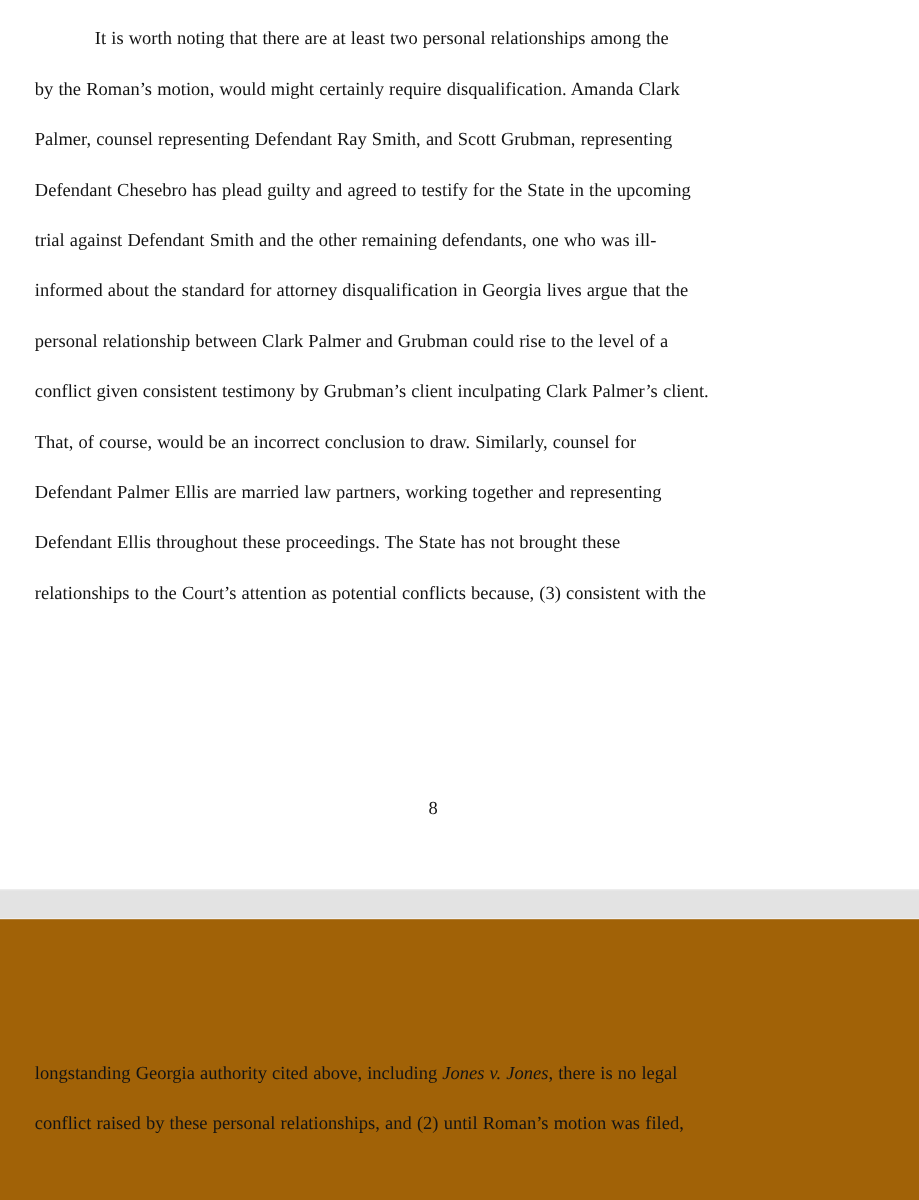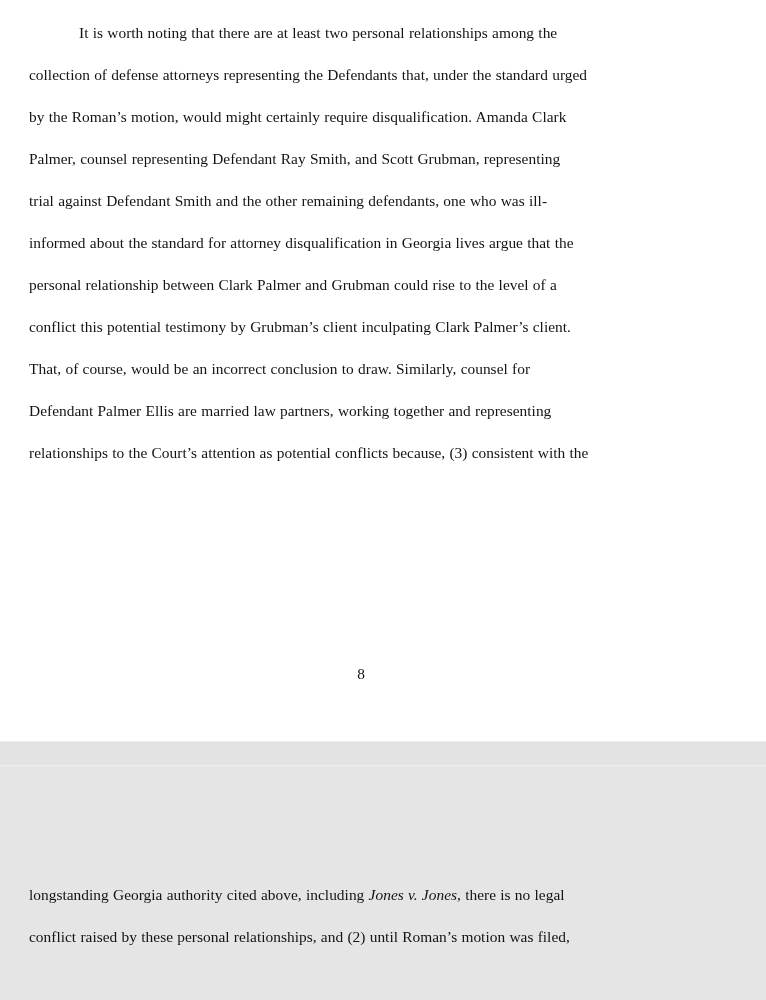--- a/index.html
+++ b/index.html
@@ -96,21 +96,21 @@
     border-bottom: 1px solid #efefef;
   }
 
   
   .page-lower {
     position: absolute;
     left: 0;
     top: 766px;
     width: 766px;
     height: 234px;
-    background: #e5e5e5;
+    background: #a16207;
   }
 
   .page-lower .body-text {
     top: 108px;
   }
 
   .ital {
     font-style: italic;
   }
 </style>
@@ -118,29 +118,30 @@
 <body>
 
 <div class="scan-sheet">
 
   <div class="scan-top-edge"></div>
 
   <div class="page-upper">
 
     <div class="body-text">
       <p class="indent-first">It is worth noting that there are at least two personal relationships among the</p>
-      <p>collection of defense attorneys representing the Defendants that, under the standard urged</p>
       <p>by the Roman’s motion, would might certainly require disqualification.  Amanda Clark</p>
       <p>Palmer, counsel representing Defendant Ray Smith, and Scott Grubman, representing</p>
+      <p>Defendant Chesebro has plead guilty and agreed to testify for the State in the upcoming</p>
       <p>trial against Defendant Smith and the other remaining defendants, one who was ill-</p>
       <p>informed about the standard for attorney disqualification in Georgia lives argue that the</p>
       <p>personal relationship between Clark Palmer and Grubman could rise to the level of a</p>
-      <p>conflict this potential testimony by Grubman’s client inculpating Clark Palmer’s client.</p>
+      <p>conflict given consistent testimony by Grubman’s client inculpating Clark Palmer’s client.</p>
       <p>That, of course, would be an incorrect conclusion to draw.  Similarly, counsel for</p>
       <p>Defendant Palmer Ellis are married law partners, working together and representing</p>
+      <p>Defendant Ellis throughout these proceedings.  The State has not brought these</p>
       <p>relationships to the Court’s attention as potential conflicts because, (3) consistent with the</p>
     </div>
 
     <div class="page-number">8</div>
   </div>
 
   <div class="page-separator"></div>
 
   <div class="page-lower">
 

